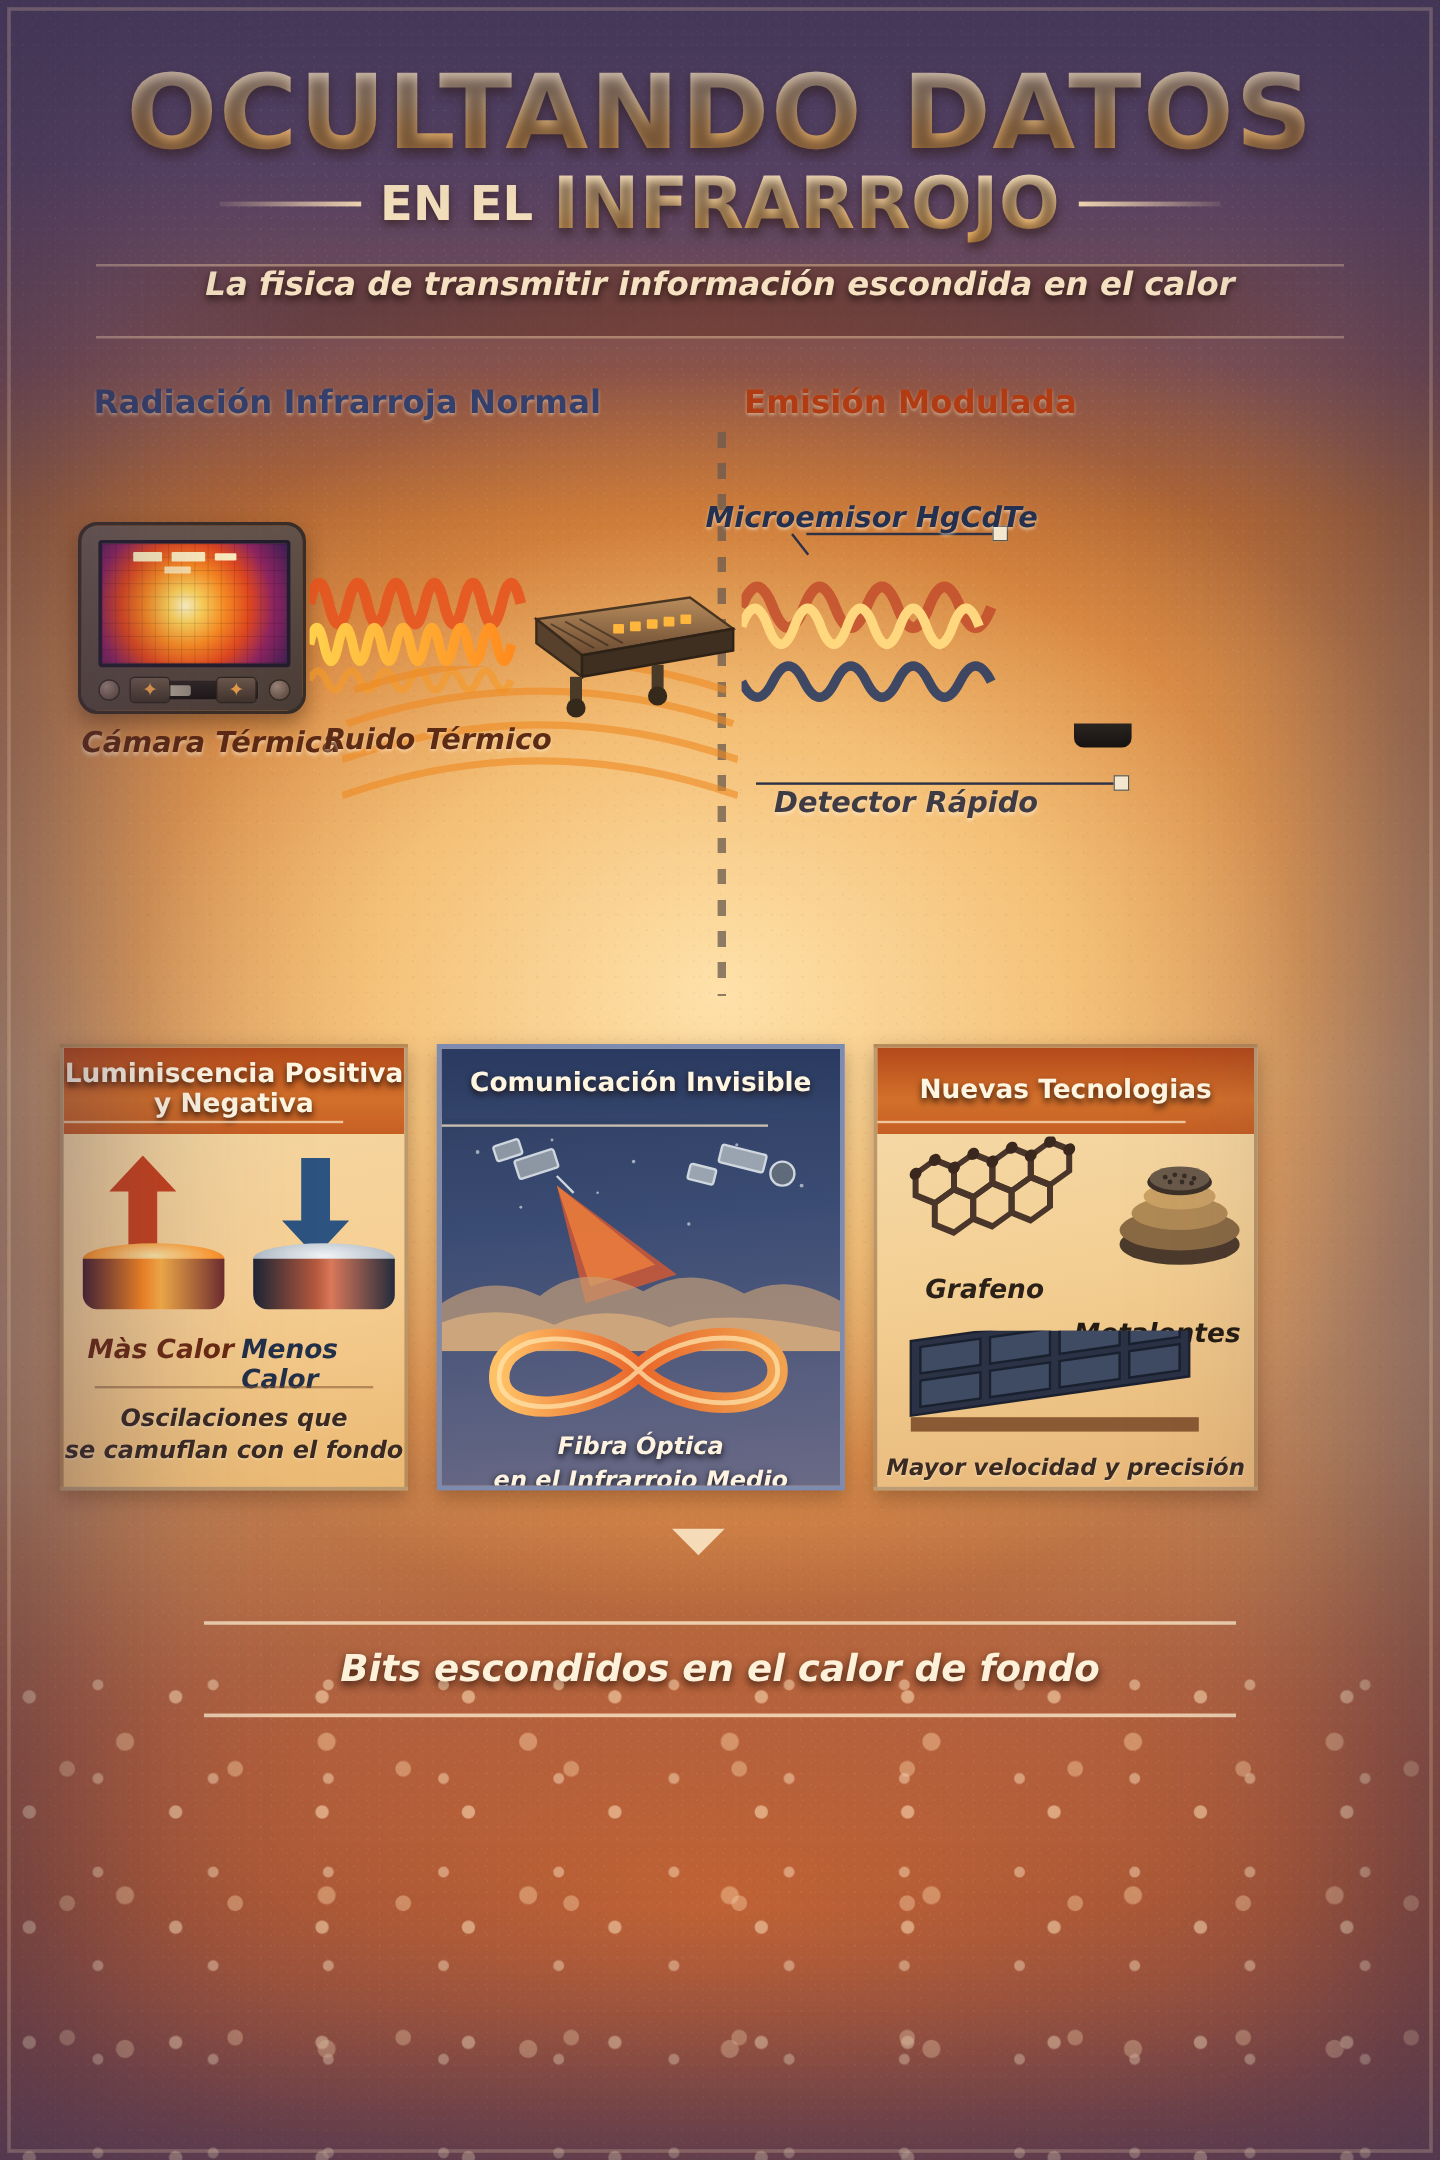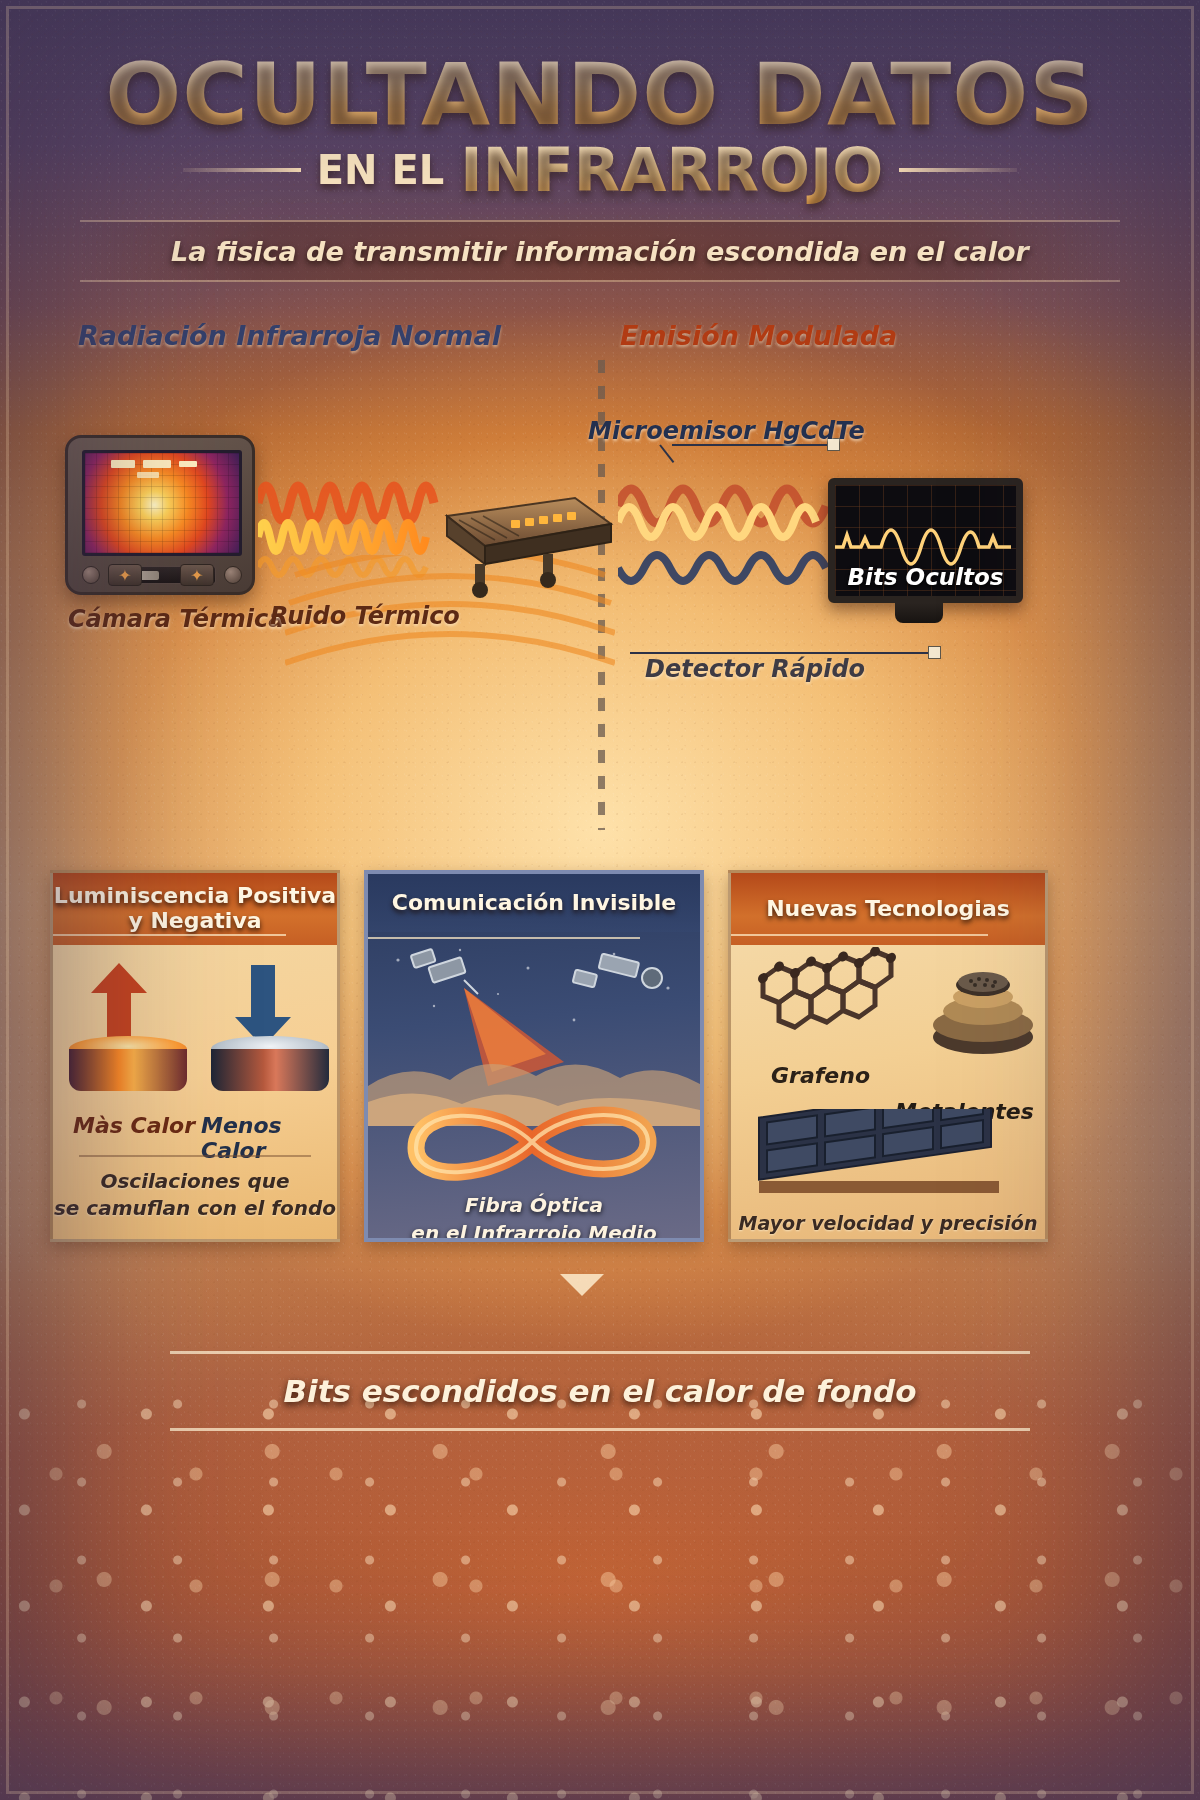--- a/index.html
+++ b/index.html
@@ -65,31 +65,31 @@
     font-family:"DejaVu Sans", sans-serif;
     background:linear-gradient(180deg,#fff0d2,#ffd694 55%,#eda952);
     -webkit-background-clip:text; background-clip:text; color:transparent;
     text-shadow:0 5px 8px rgba(40,20,10,.55);
   }
   .subtitle-band {
     position:absolute; top:220px; left:80px; width:1040px; height:62px;
     background:linear-gradient(90deg,rgba(70,45,75,.0),rgba(92,52,48,.55) 18%,rgba(105,56,44,.6) 50%,rgba(92,52,48,.55) 82%,rgba(70,45,75,0));
     border-top:2px solid rgba(255,225,180,.42);
     border-bottom:2px solid rgba(255,225,180,.42);
-    display:flex; align-items:center; justify-content:center;
+    display:flex; justify-content:center;
   }
   .subtitle-txt {
     font-size:27px; font-weight:bold; font-style:italic; color:#f7e3c3;
     font-family:"DejaVu Sans", sans-serif;
     text-shadow:0 3px 6px rgba(30,15,8,.75);
   }
 
   
   .sec-head { position:absolute; font-size:27px; font-weight:bold;
-    font-family:"DejaVu Sans", sans-serif;font-style:italic; }
+    font-family:"DejaVu Sans", sans-serif; }
   #sec-left  { top:320px; left:78px;  color:#34406b; text-shadow:0 2px 3px rgba(255,240,210,.5); }
   #sec-right { top:320px; left:620px; color:#b13b13; text-shadow:0 2px 3px rgba(255,240,210,.5);text-align:right; }
 
   
   #diagram { position:absolute; left:0; top:360px; width:1200px; height:490px; }
   .divider {
     position:absolute; left:598px; top:0; width:7px; height:470px;
     background:repeating-linear-gradient(180deg,#6a5a4e 0 13px, transparent 13px 26px);
     opacity:.75;
   }
@@ -297,29 +297,20 @@
         <circle cx="123" cy="100" r="8" fill="#35291c"></circle>
       </svg>
     </div>
 
     <svg class="wavebox" style="left:618px;top:100px;" width="215" height="140">
       <path d="M0,46 q13,-34 26,0 t26,0 t26,0 t26,0 t26,0 t26,0 t26,0 t26,0" fill="none" stroke="#c0482a" stroke-width="9" opacity=".8"></path>
       <path d="M0,62 q11,-30 22,0 t22,0 t22,0 t22,0 t22,0 t22,0 t22,0 t22,0 t22,0" fill="none" stroke="#ffd77f" stroke-width="8"></path>
       <path d="M0,108 q13,26 26,0 t26,0 t26,0 t26,0 t26,0 t26,0 t26,0 t26,0" fill="none" stroke="#2b3c63" stroke-width="8" opacity=".9"></path>
     </svg>
 
-    <div class="osc">
-      <div class="osc-grid"></div>
-      <svg width="195" height="125" style="position:absolute;inset:0;">
-        <path d="M0,62 l8,0 l4,-12 l4,12 l10,0 l4,-9 l4,9 l12,0
-                 q10,-34 20,0 q10,34 20,0 q10,-34 20,0 q10,34 20,0 q10,-30 18,0
-                 l10,0 l4,-10 l4,10 l14,0" fill="none" stroke="#ffd27a" stroke-width="3.5"></path>
-      </svg>
-      <div class="osc-label">Bits Ocultos</div>
-    </div>
     <div class="osc-stand"></div>
 
     <div class="leader" style="left:672px;top:84px;width:160px;"></div>
     <div class="leader" style="left:660px;top:84px;width:22px;transform:rotate(52deg);"></div>
     <div class="lead-dot" style="left:827px;top:78px;"></div>
     <div class="leader" style="left:630px;top:292px;width:300px;"></div>
     <div class="lead-dot" style="left:928px;top:286px;"></div>
 
     <div class="callout c-brown" style="left:68px;top:245px;">Cámara Térmica</div>
     <div class="callout c-brown" style="left:270px;top:242px;">Ruido Térmico</div>

